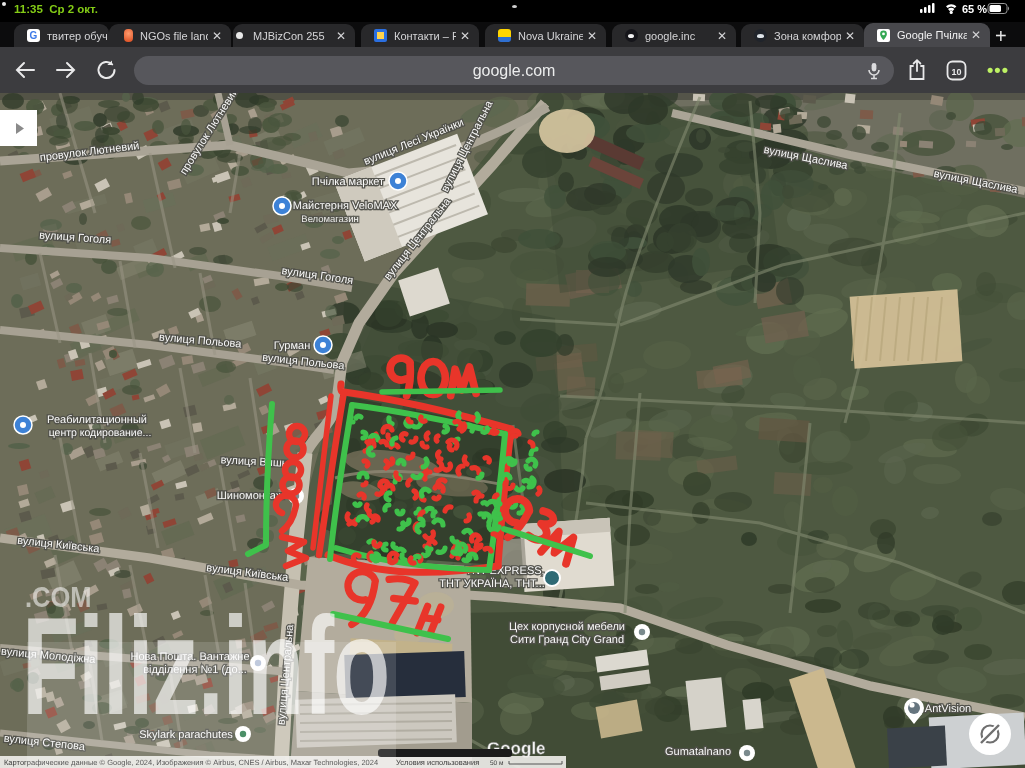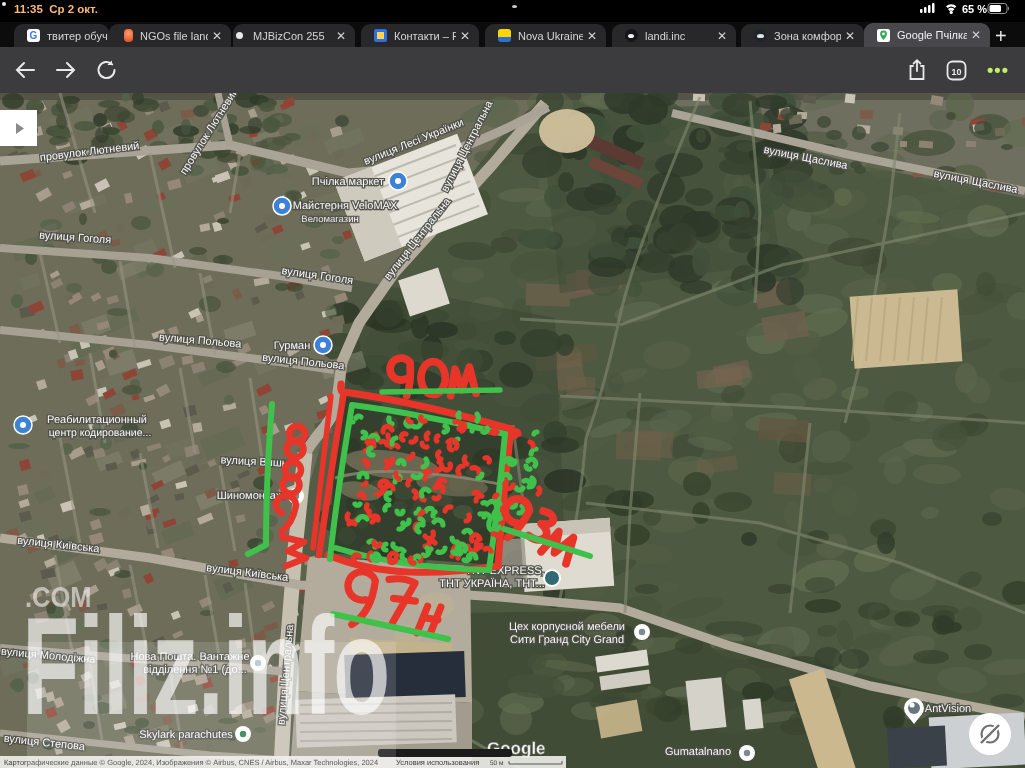--- a/index.html
+++ b/index.html
@@ -1,16 +1,16 @@
 <!DOCTYPE html>
 <html><head><meta charset="utf-8">
 <style>
 html,body{margin:0;padding:0;width:1025px;height:768px;overflow:hidden;background:#000;font-family:"Liberation Sans",sans-serif;-webkit-font-smoothing:antialiased;}
 #page{position:relative;width:1025px;height:768px;}
-#status{position:absolute;left:0;top:0;width:1025px;height:22px;background:#000;color:#fdba74;}
+#status{position:absolute;left:0;top:0;width:1025px;height:22px;background:#000;color:#84cc16;}
 #tabbar{position:absolute;left:0;top:22px;width:1025px;height:25px;background:#0c0c0d;}
 .tab{position:absolute;top:2px;height:23px;background:#28282a;border-radius:9px 9px 0 0;display:flex;align-items:center;padding:0;overflow:hidden;}
 .tab.active{background:#48484c;top:1px;height:24px;}
 .fav{display:inline-block;width:13px;height:13px;margin-left:13px;flex:none;border-radius:3px;}
 .tt{color:#d5d5d7;font-size:11px;margin-left:7px;white-space:nowrap;overflow:hidden;flex:1;}
 .tx{color:#d5d5d7;font-size:12px;margin:0 9px 0 4px;flex:none;}
 #navbar{position:absolute;left:0;top:47px;width:1025px;height:46px;background:#3c3c3f;}
 #omni{position:absolute;left:134px;top:9px;width:760px;height:29px;background:#57575c;border-radius:14.5px;color:#eceded;font-size:16px;text-align:center;line-height:29px;}
 .navic{position:absolute;top:0;height:46px;display:flex;align-items:center;justify-content:center;color:#bef264;}
 #wm-box{position:absolute;left:27px;top:642px;width:369px;height:126px;background:rgba(255,255,255,0.14);}
@@ -74,21 +74,21 @@
 <div class="tab" style="left:485px;width:121px;">
         <span class="fav" style="background:linear-gradient(180deg,#ffd500 60%,#2f6fd0 60%);border-radius:3px;"></span>
         <span class="tt">Nova Ukraine –</span>
         <span class="tx">✕</span>
       </div>
 
 <div class="tab" style="left:612px;width:124px;">
         <span class="fav" style="background:#15151a;border-radius:50%;">
           <span style="display:block;width:6px;height:4px;margin:5px 3px;background:#f2f2f2;border-radius:50%;"></span>
         </span>
-        <span class="tt">landi.inc</span>
+        <span class="tt">google.inc</span>
         <span class="tx">✕</span>
       </div>
 
 <div class="tab" style="left:741px;width:123px;">
         <span class="fav" style="background:#20242b;border-radius:50%;">
           <span style="display:block;width:7px;height:4px;margin:5px 3px;background:#dfe5ea;border-radius:50% 50% 40% 40%;"></span>
         </span>
         <span class="tt">Зона комфорт</span>
         <span class="tx">✕</span>
       </div>
@@ -121,20 +121,29 @@
         </svg>
       </div>
 
   <div class="navic" style="left:93px;width:28px;">
         <svg width="22" height="20" viewBox="0 0 22 20">
           <path d="M18.5 10 a8 8 0 1 1 -2.3-5.6" stroke="#e9e9ea" stroke-width="2" fill="none" stroke-linecap="round"></path>
           <path d="M16 0.5 v4.5 h-4.7 z" fill="#e9e9ea"></path>
         </svg>
       </div>
 
+  <div id="omni">google.com
+    
+    <svg width="14" height="18" viewBox="0 0 14 18" style="position:absolute;right:13px;top:6px;">
+          <g stroke="#dcdcde" stroke-width="1.6" fill="none">
+            <rect x="4.6" y="1" width="4.8" height="8.5" rx="2.4" fill="#dcdcde" stroke="none"></rect>
+            <path d="M2 8 a5 5 0 0 0 10 0 M7 13 v3.5 M4 16.5 h6"></path>
+          </g>
+        </svg>
+  </div>
 
   <div class="navic" style="left:902px;width:30px;">
         <svg width="20" height="24" viewBox="0 0 20 24">
           <g stroke="#e9e9ea" stroke-width="1.8" fill="none" stroke-linecap="round">
             <path d="M6 8 H3.5 V21 h13 V8 H14"></path>
             <path d="M10 13 V2.5 M6.6 5.5 L10 2.2 l3.4 3.3"></path>
           </g>
         </svg>
       </div>
 

